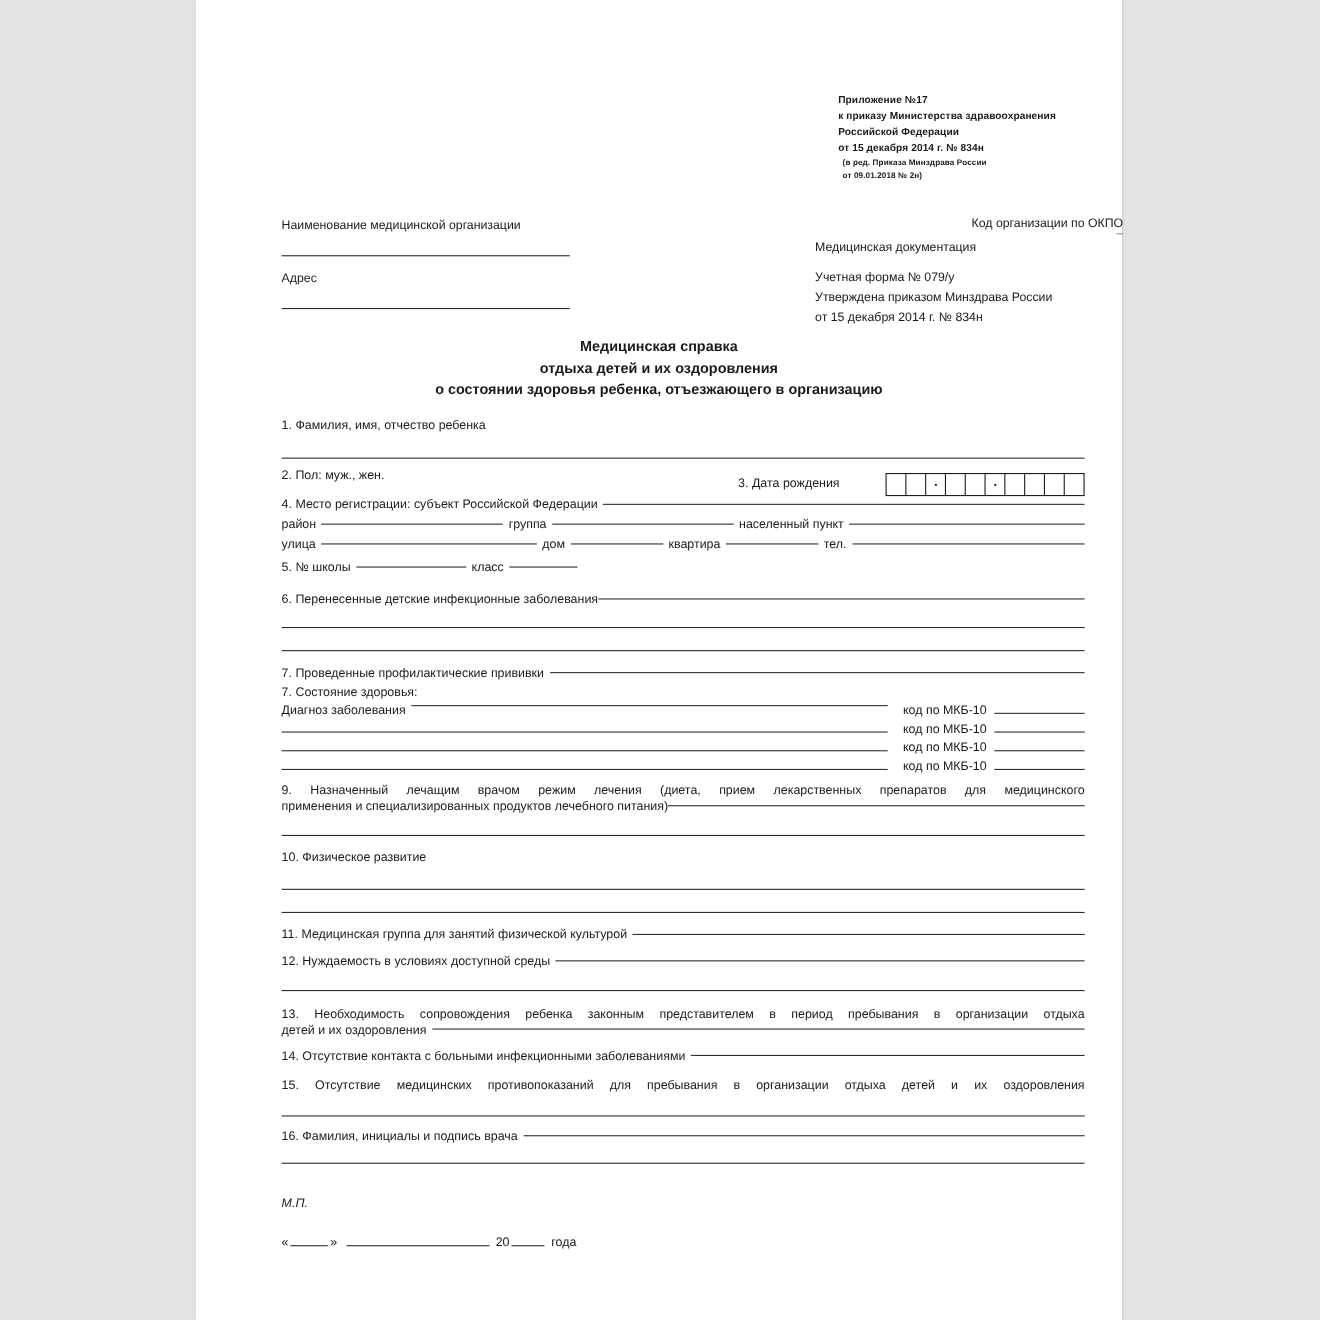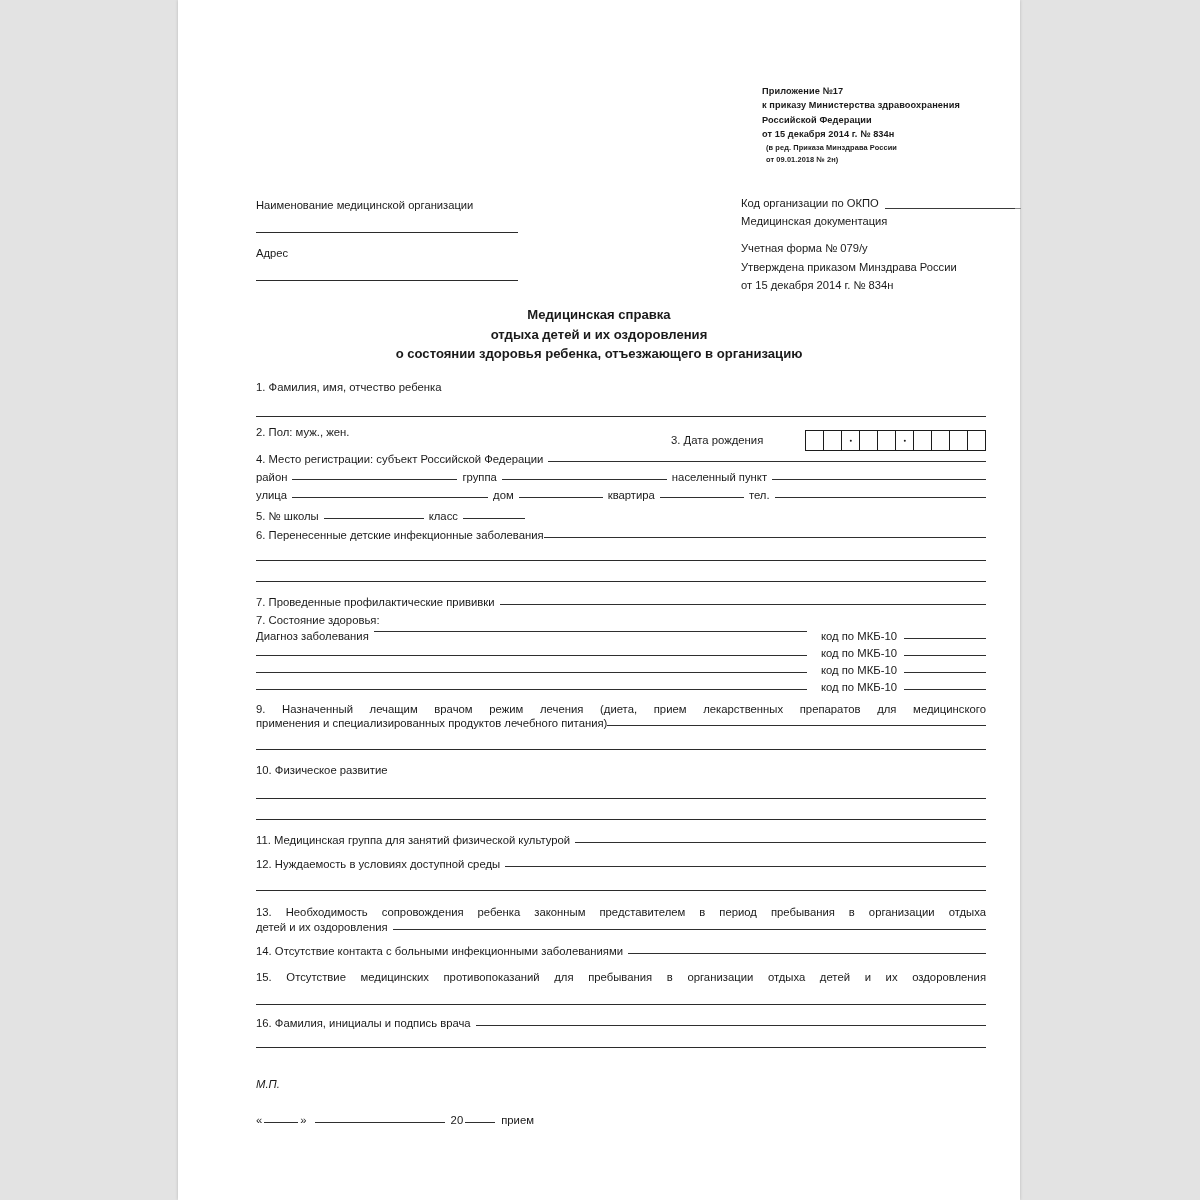--- a/index.html
+++ b/index.html
@@ -66,21 +66,21 @@
   }
   .org-gap { height: 13px; }
   .doc-block {
     position: absolute;
     left: 563px;
     top: 194px;
     width: 280px;
     font-size: 11.2px;
     line-height: 18.2px;
   }
-  .okpo-row { display: flex; align-items: flex-end; white-space: nowrap; }
+  .okpo-row { display: flex; align-items: flex-end; white-space: nowrap; flex-direction: column; }
   .okpo-rule {
     flex: 1;
     border-bottom: 1px solid #3a3a3a;
     margin-left: 6px;
     margin-bottom: 3px;
     height: 1px;
     position: relative;
   }
   .okpo-rule::after {
     content: "";
@@ -105,21 +105,21 @@
 
   
   .body {
     position: absolute;
     left: 78px;
     top: 381px;
     width: 730px;
   }
   .row { position: relative; }
   .lbl { white-space: nowrap; }
-  .flexline { display: flex; align-items: flex-end; white-space: nowrap; }
+  .flexline { display: flex; align-items: center; white-space: nowrap; }
   .fill {
     flex: 1;
     border-bottom: 1.2px solid #2f2f2f;
     margin-bottom: 3px;
     margin-left: 5px;
     height: 1px;
   }
   .fill.nolead { margin-left: 0; }
   .seg {
     border-bottom: 1.2px solid #2f2f2f;
@@ -272,21 +272,21 @@
     </div>
 
     <div class="flexline" style="margin-top:9px">
       <span class="lbl">5. № школы</span>
       <span class="seg" style="width:100px"></span>
       <span class="lbl">класс</span>
       <span class="seg" style="width:62px"></span>
       <span style="flex:1"></span>
     </div>
 
-    <div class="flexline" style="margin-top:7px">
+    <div class="flexline" style="margin-top:17px">
       <span class="lbl">6. Перенесенные детские инфекционные заболевания</span>
       <span class="fill nolead"></span>
     </div>
     <div style="height:18px"></div>
     <div class="hr-full"></div>
     <div style="height:19px"></div>
     <div class="hr-full"></div>
 
     <div class="flexline" style="margin-top:14px">
       <span class="lbl">7. Проведенные профилактические прививки</span>
@@ -378,17 +378,17 @@
 
     <div class="mp">М.П.</div>
 
     <div class="datefoot">
       <span>«</span>
       <span class="u-short"></span>
       <span>»</span>
       <span class="u-med"></span>
       <span>20</span>
       <span class="u-tiny"></span>
-      <span>прием</span>
+      <span>года</span>
     </div>
 
   </div>
 </div>
 
 </body></html>

